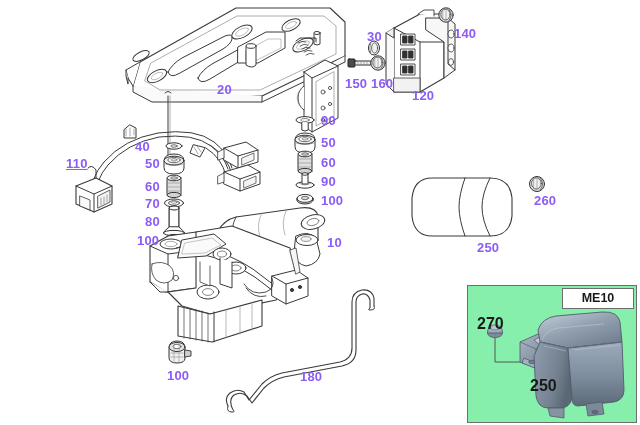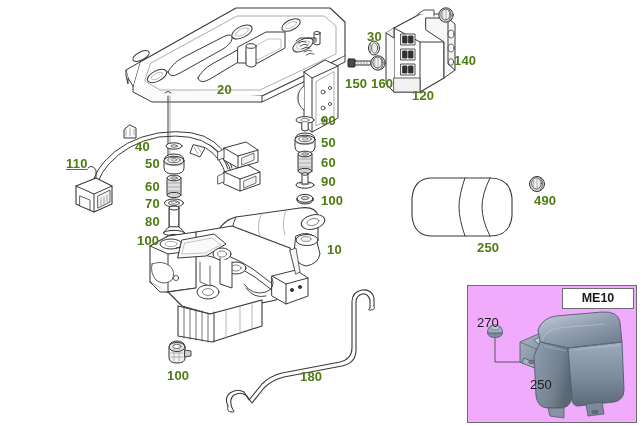--- a/index.html
+++ b/index.html
@@ -13,53 +13,53 @@
     width:640px;
     height:425px;
     background:#ffffff;
     overflow:hidden;
   }
   #art{position:absolute;left:0;top:0;width:640px;height:425px;}
   .callout{
     position:absolute;
     font-size:13px;
     font-weight:700;
-    color:#4d7c0f;
+    color:#8b5cf6;
     letter-spacing:0.2px;
     white-space:nowrap;
     line-height:1;
     font-family:"Liberation Sans","DejaVu Sans",sans-serif;
   }
   
   #inset{
     position:absolute;
     left:467px; top:285px;
     width:168px; height:136px;
     border:1px solid #6d6d6d;
-    background:#f0abfc;
+    background:#86efac;
     overflow:hidden;
   }
   #inset-code{
     position:absolute;
     right:2px; top:2px;
     min-width:52px;
     padding:2px 9px 3px 9px;
     border:1px solid #6d6d6d;
     background:#ffffff;
     font-size:12.5px;
     font-weight:700;
     color:#1a1a1a;
     text-align:center;
     line-height:1.15;
     z-index:5;
   }
   .inset-callout{
     position:absolute;
-    font-size:13px;
-    font-weight:400;
+    font-size:16px;
+    font-weight:700;
     color:#1a1a1a;
     white-space:nowrap;
     line-height:1;
     z-index:5;
   }
 </style>
 </head>
 <body>
 
 <div id="stage">
@@ -438,38 +438,38 @@
       </g>
 
     </g>
   </svg>
 
   <div class="callout" style="left:217px;top:83px;text-align:center;">20</div>
   <div class="callout" style="left:367px;top:30px;">30</div>
   <div class="callout" style="left:345px;top:77px;">150</div>
   <div class="callout" style="left:371px;top:77px;">160</div>
   <div class="callout" style="left:412px;top:89px;">120</div>
-  <div class="callout" style="left:454px;top:27px;margin-top:27px;">140</div>
+  <div class="callout" style="left:454px;top:27px;">140</div>
   <div class="callout" style="left:66px;top:157px;text-decoration:underline;">110</div>
   <div class="callout" style="left:135px;top:140px;">40</div>
   <div class="callout" style="left:145px;top:157px;">50</div>
   <div class="callout" style="left:145px;top:180px;">60</div>
   <div class="callout" style="left:145px;top:197px;">70</div>
   <div class="callout" style="left:145px;top:215px;">80</div>
   <div class="callout" style="left:137px;top:234px;">100</div>
   <div class="callout" style="left:321px;top:114px;">90</div>
   <div class="callout" style="left:321px;top:136px;">50</div>
   <div class="callout" style="left:321px;top:156px;">60</div>
   <div class="callout" style="left:321px;top:175px;">90</div>
   <div class="callout" style="left:321px;top:194px;">100</div>
-  <div class="callout" style="left:327px;top:243px;">10</div>
+  <div class="callout" style="left:327px;top:236px;">10</div>
   <div class="callout" style="left:167px;top:369px;">100</div>
   <div class="callout" style="left:300px;top:370px;">180</div>
   <div class="callout" style="left:477px;top:241px;">250</div>
-  <div class="callout" style="left:534px;top:194px;">490</div>
+  <div class="callout" style="left:534px;top:194px;">260</div>
 
   <div id="inset">
 
     <div id="inset-code">ME10</div>
 
     <svg viewBox="0 0 168 136" width="168" height="136" style="position:absolute;left:0;top:0;" xmlns="http://www.w3.org/2000/svg">
       <defs>
         <linearGradient id="tkTop" x1="0.1" y1="0" x2="0.85" y2="1">
           <stop offset="0%" stop-color="#c2ccd8"></stop>
           <stop offset="45%" stop-color="#94a1b1"></stop>

